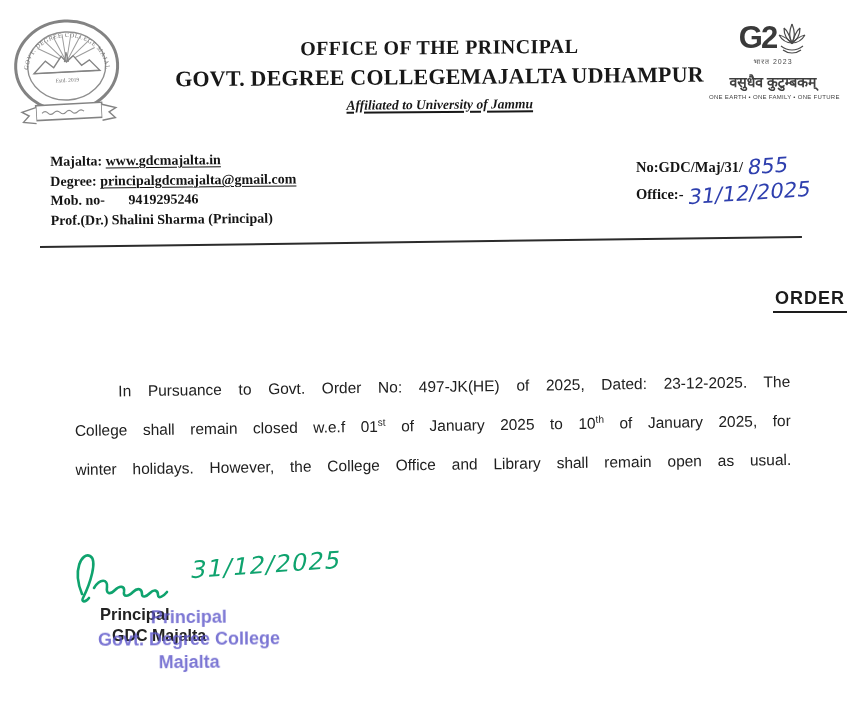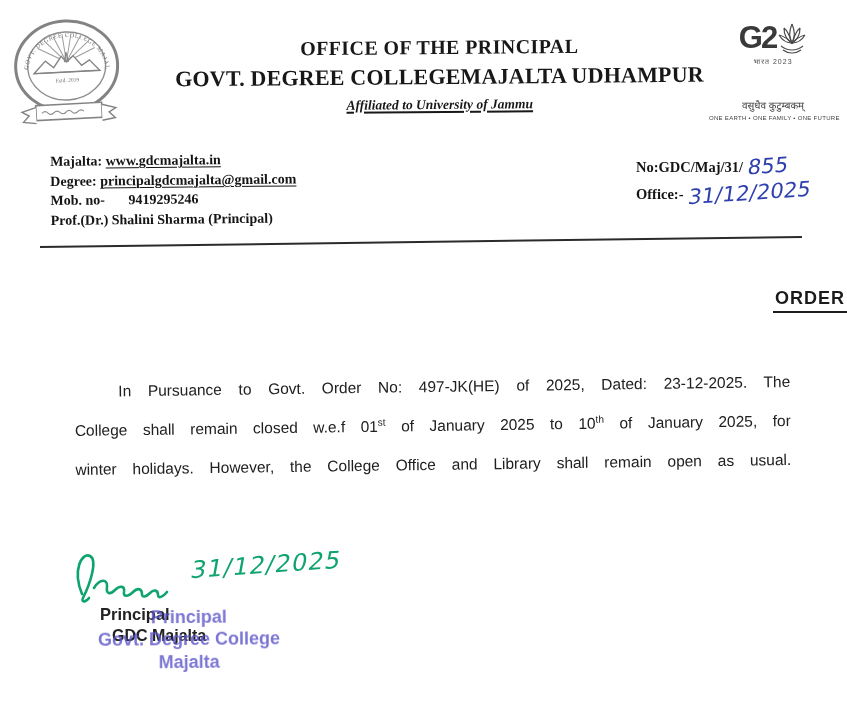--- a/index.html
+++ b/index.html
@@ -25,21 +25,21 @@
   .header .h1 { font-size: 20px; letter-spacing: .4px; }
   .header .h2 { font-size: 22px; letter-spacing: .2px; margin-top: 5px; white-space: nowrap; }
   .header .h3 { font-size: 13.5px; font-style: italic; margin-top: 7px;
                 text-decoration: underline; text-decoration-thickness: 1.5px; text-underline-offset: 2px; }
 
   
   .g20 { position: absolute; right: 10px; top: 20px; width: 128px; text-align: center; color: #3b3b3b; }
   .g20-mark { display: flex; align-items: center; justify-content: center; gap: 1px; }
   .g20-text { font-size: 31px; font-weight: 800; letter-spacing: -2px; color: #3a3a3a; font-family: "Liberation Sans", sans-serif; }
   .g20-bharat { font-size: 7px; color: #4a4a4a; margin-top: 1px; filter: blur(0.4px); letter-spacing: 1px; }
-  .g20-hindi { font-size: 10px; font-weight: normal; color: #3f3f3f; margin-top: 32px; filter: blur(0.5px); }
+  .g20-hindi { font-size: 14px; font-weight: bold; color: #3f3f3f; margin-top: 6px; filter: blur(0.5px); }
   .g20-eng { font-size: 6px; letter-spacing: .3px; color: #3f3f3f; margin-top: 3px; filter: blur(0.2px); white-space: nowrap; }
 
   
   .contact {
     position: absolute; left: 50px; top: 152px;
     font-family: "Liberation Serif", serif; font-weight: bold; font-size: 14px;
     line-height: 19.5px; color: #151515; transform: rotate(-0.6deg); transform-origin: left top;
   }
   .contact .u { text-decoration: underline; text-decoration-thickness: 1.4px; text-underline-offset: 2px; }
   .contact .gap { margin-left: 20px; }

